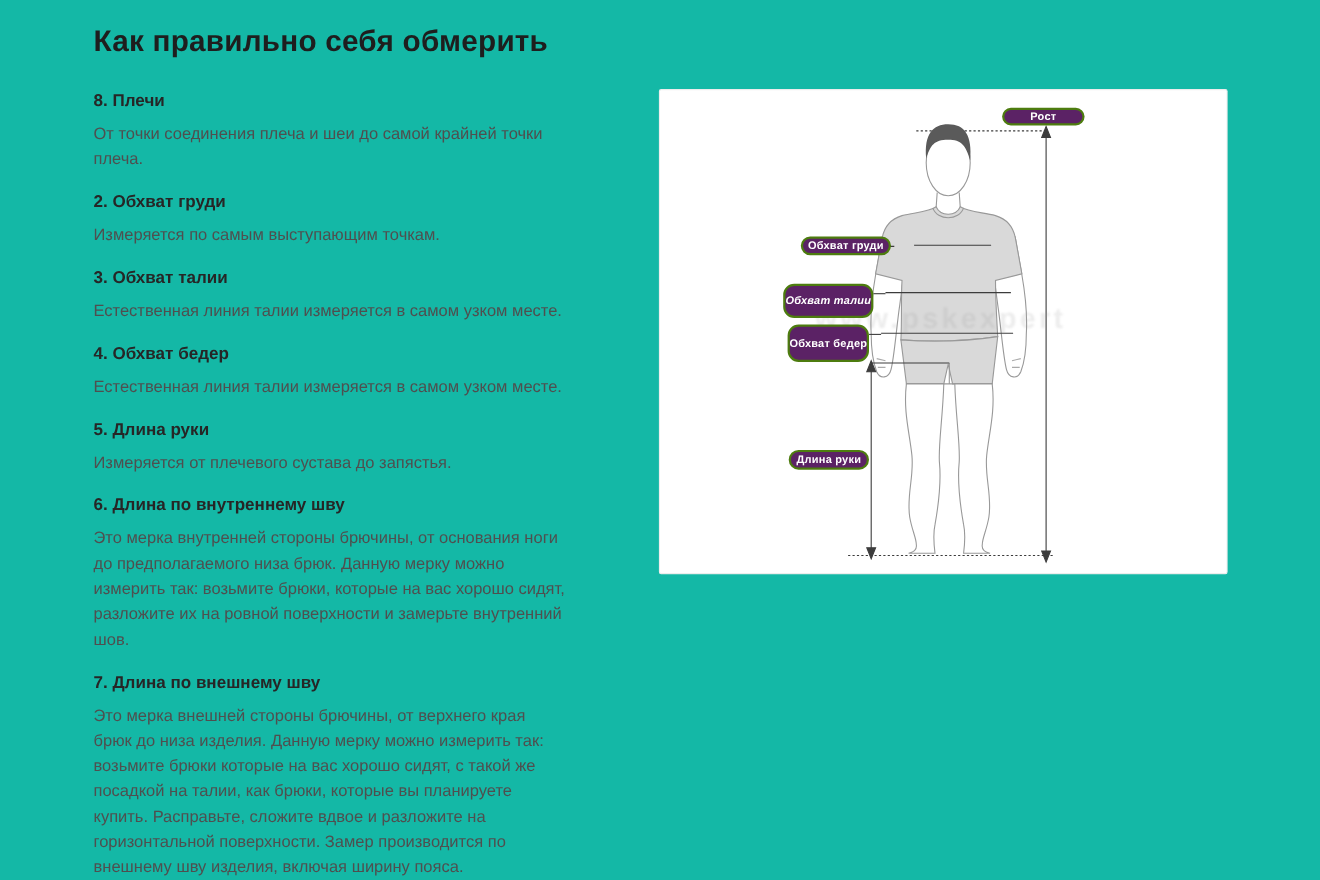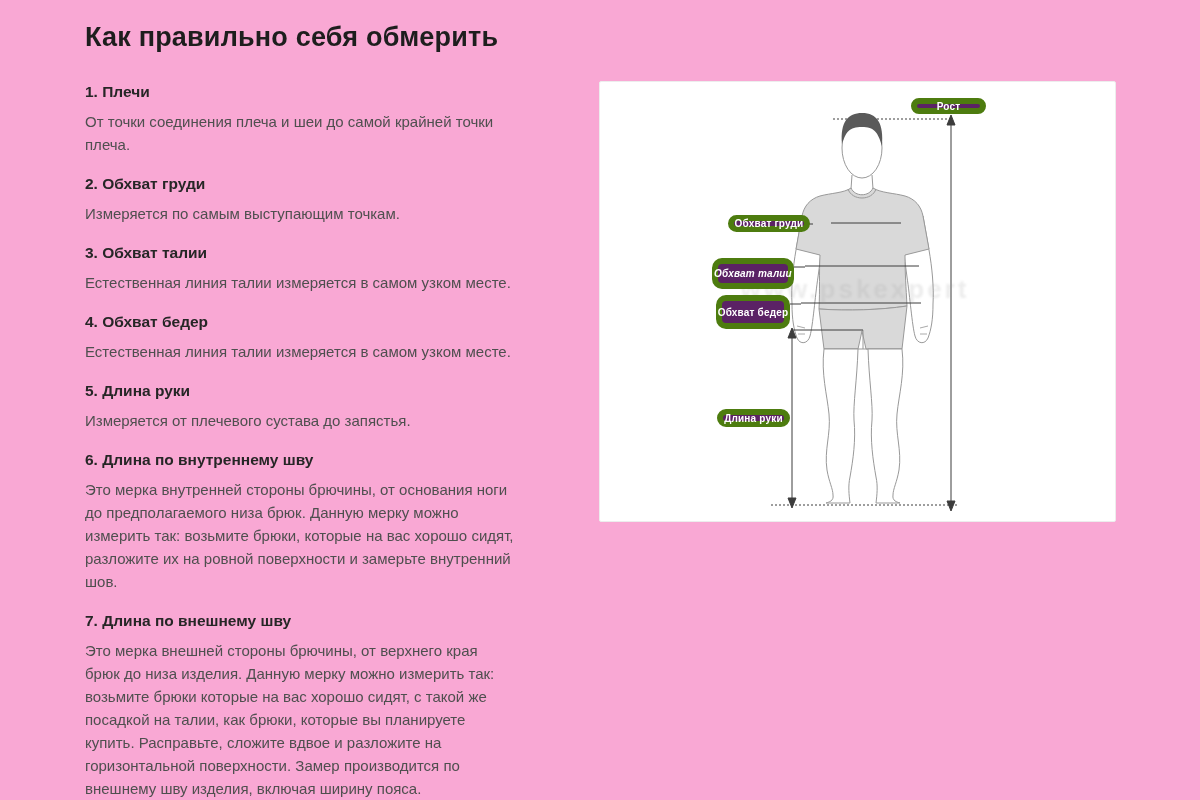--- a/index.html
+++ b/index.html
@@ -1,18 +1,18 @@
 <!DOCTYPE html>
 <html><head>
 <meta charset="utf-8">
 <style>
   * { margin: 0; padding: 0; box-sizing: border-box; }
   html, body { width: 1200px; height: 800px; background: #ffffff; overflow: hidden; }
   body { font-family: "Liberation Sans", sans-serif; }
-  .page { position: relative; width: 1200px; height: 800px; background: #f9a8d4; }
+  .page { position: relative; width: 1200px; height: 800px; background: #14b8a6; }
 
   .page-title {
     position: absolute; left: 85px; top: 22px;
     font-size: 27px; font-weight: 800; color: #1e1e1e; letter-spacing: .2px;
   }
 
   .content {
     position: absolute; left: 85px; top: 84px; width: 430px;
   }
   .sec h3 {
@@ -25,21 +25,21 @@
 
   
   .card {
     position: absolute; left: 599px; top: 81px; width: 517px; height: 441px;
     background: #fff; border: 1px solid #ededed; border-radius: 2px;
   }
   .card svg { position: absolute; left: 0; top: 0; }
 
   .pill {
     position: absolute; display: flex; align-items: center; justify-content: center;
-    background: #5b2265; border: 6px solid #4d7c0f; border-radius: 10px;
+    background: #5b2265; border: 2px solid #4d7c0f; border-radius: 10px;
     color: #fff; font-size: 10px; font-weight: 700; letter-spacing: .2px;
     white-space: nowrap; z-index: 3;
   }
   .pill-rost  { left: 311px; top: 16px;  width: 75px; height: 16px; }
   .pill-chest { left: 128px; top: 133px; width: 82px; height: 17px; }
   .pill-waist { left: 112px; top: 176px; width: 82px; height: 31px; font-style: italic; }
   .pill-hips  { left: 116px; top: 213px; width: 74px; height: 34px; }
   .pill-leg   { left: 117px; top: 327px; width: 73px; height: 18px; }
 
   .watermark {
@@ -50,21 +50,21 @@
 </style>
 </head>
 <body>
 
 <div class="page">
 
   <h1 class="page-title">Как правильно себя обмерить</h1>
 
   <div class="content">
     <div class="sec">
-      <h3>1. Плечи</h3>
+      <h3>8. Плечи</h3>
       <p>От точки соединения плеча и шеи до самой крайней точки плеча.</p>
     </div>
     <div class="sec">
       <h3>2. Обхват груди</h3>
       <p>Измеряется по самым выступающим точкам.</p>
     </div>
     <div class="sec">
       <h3>3. Обхват талии</h3>
       <p>Естественная линия талии измеряется в самом узком месте.</p>
     </div>

